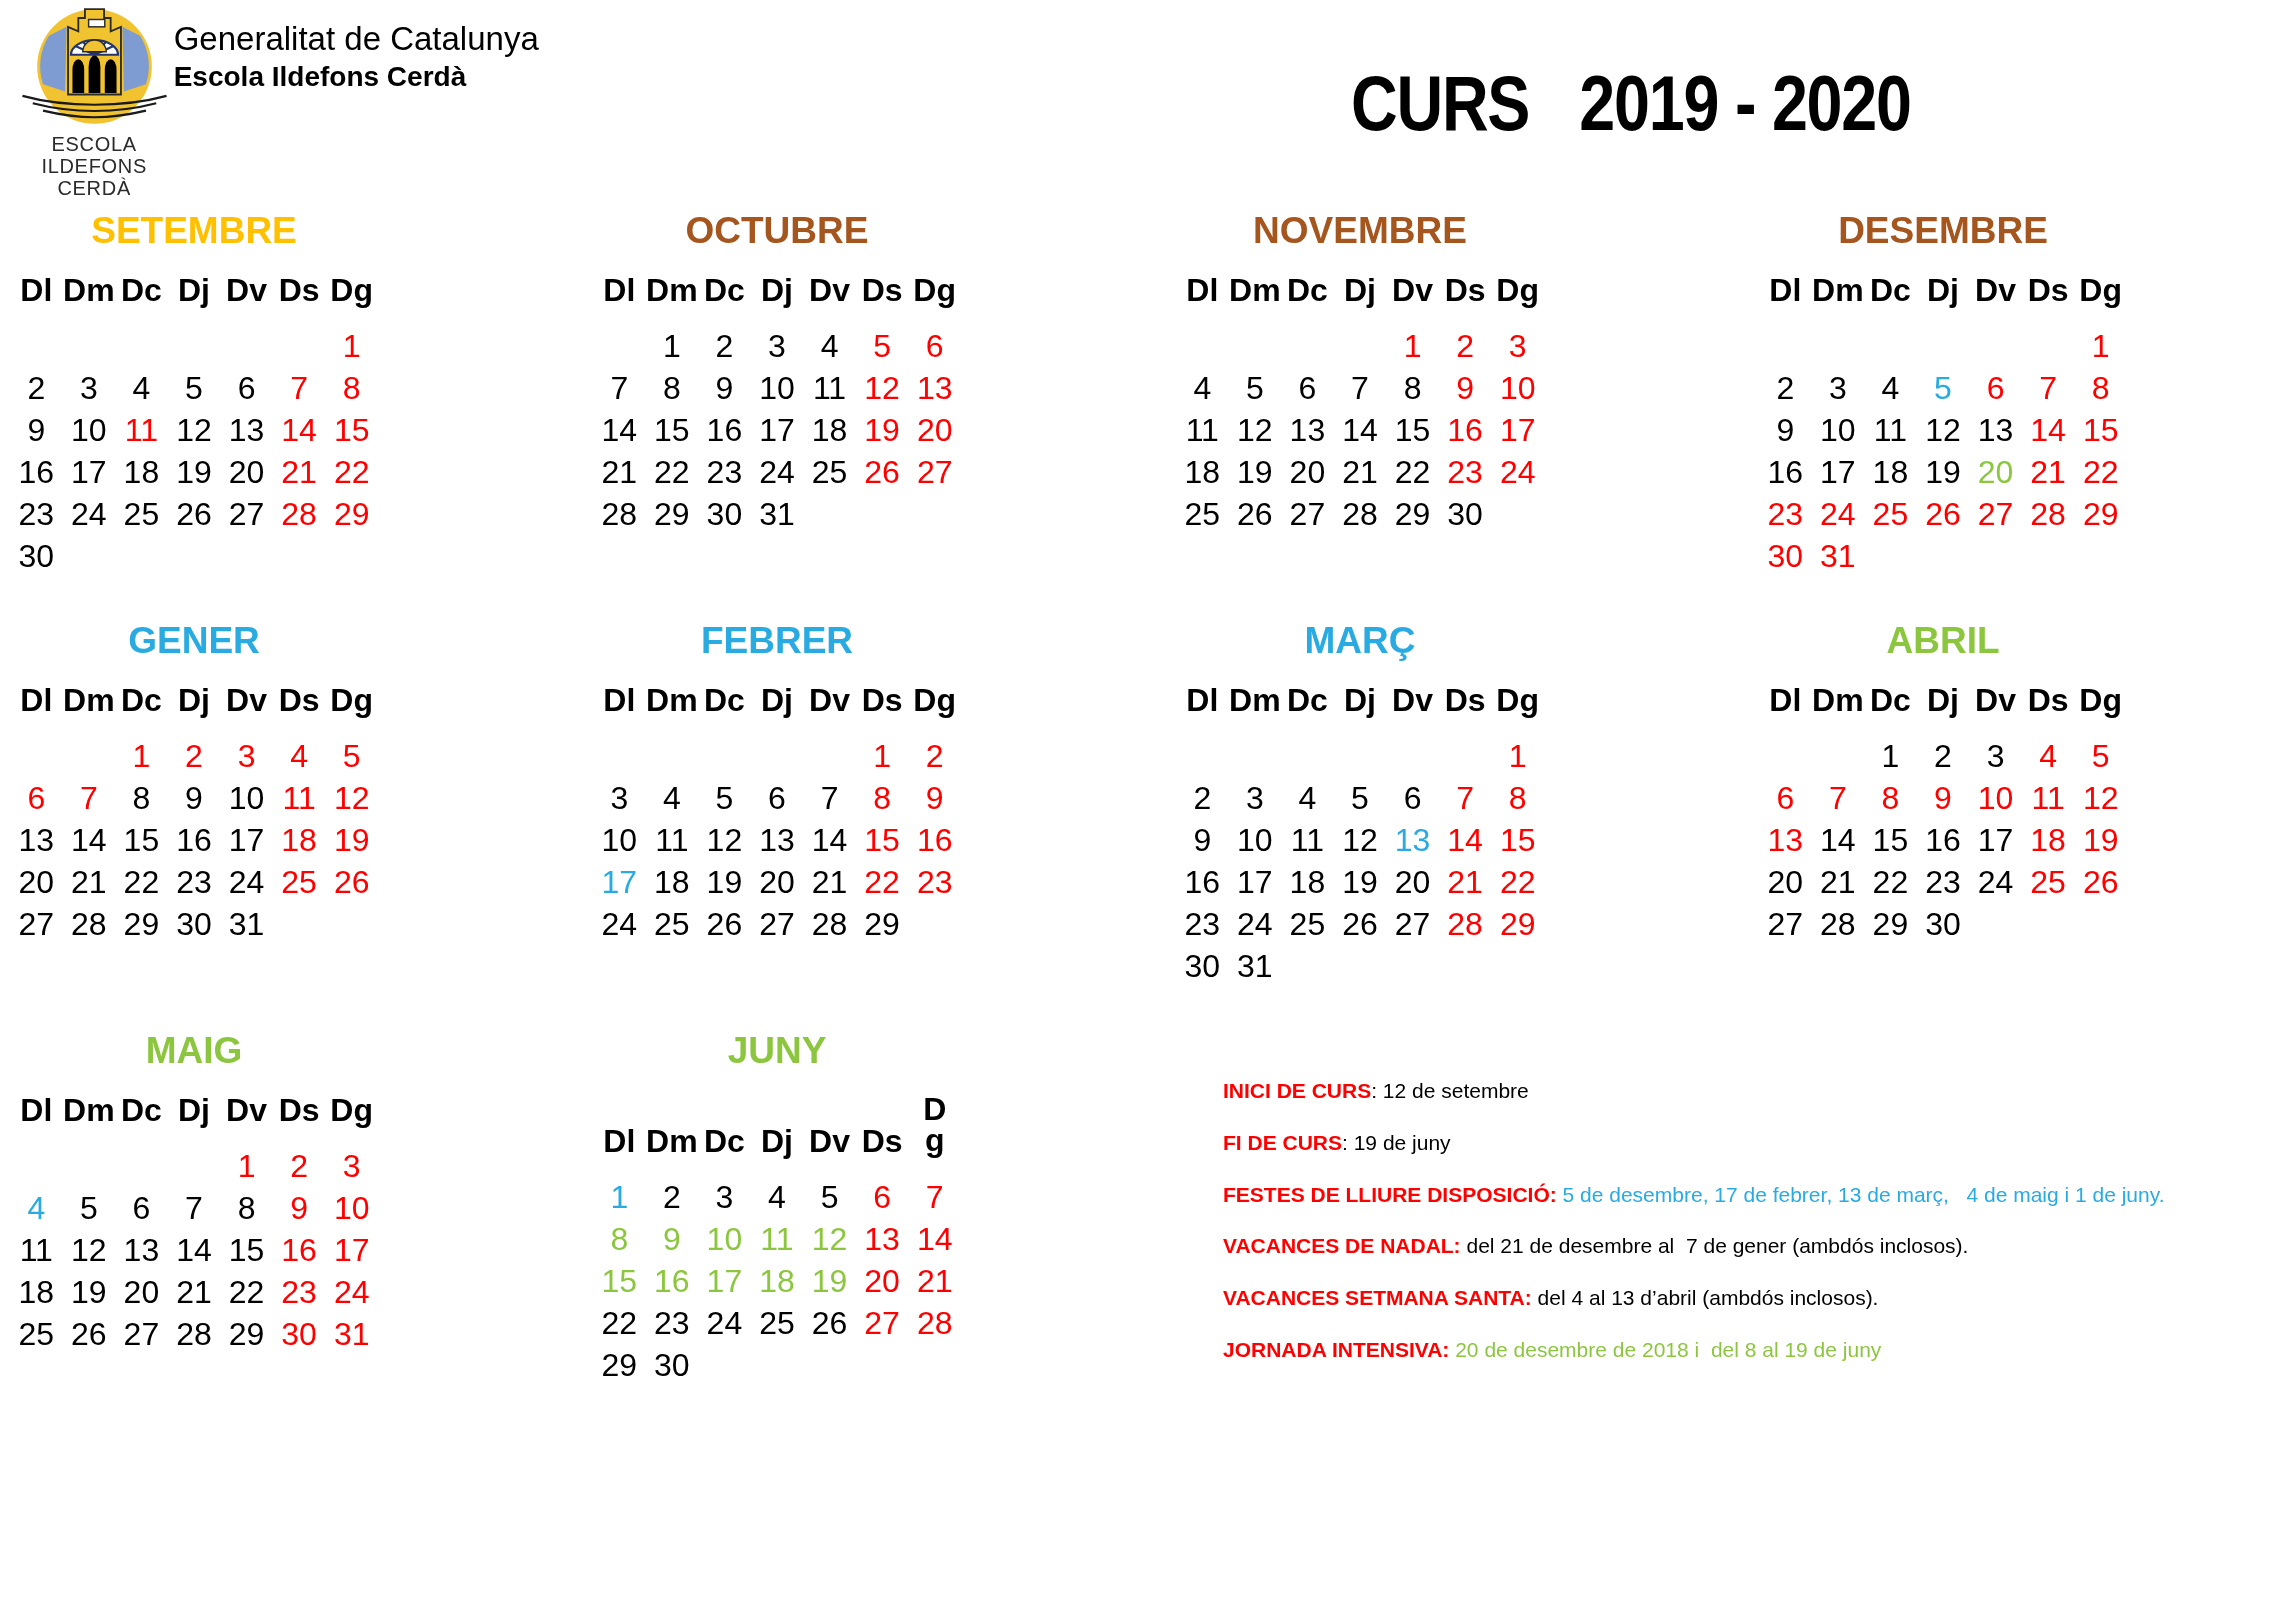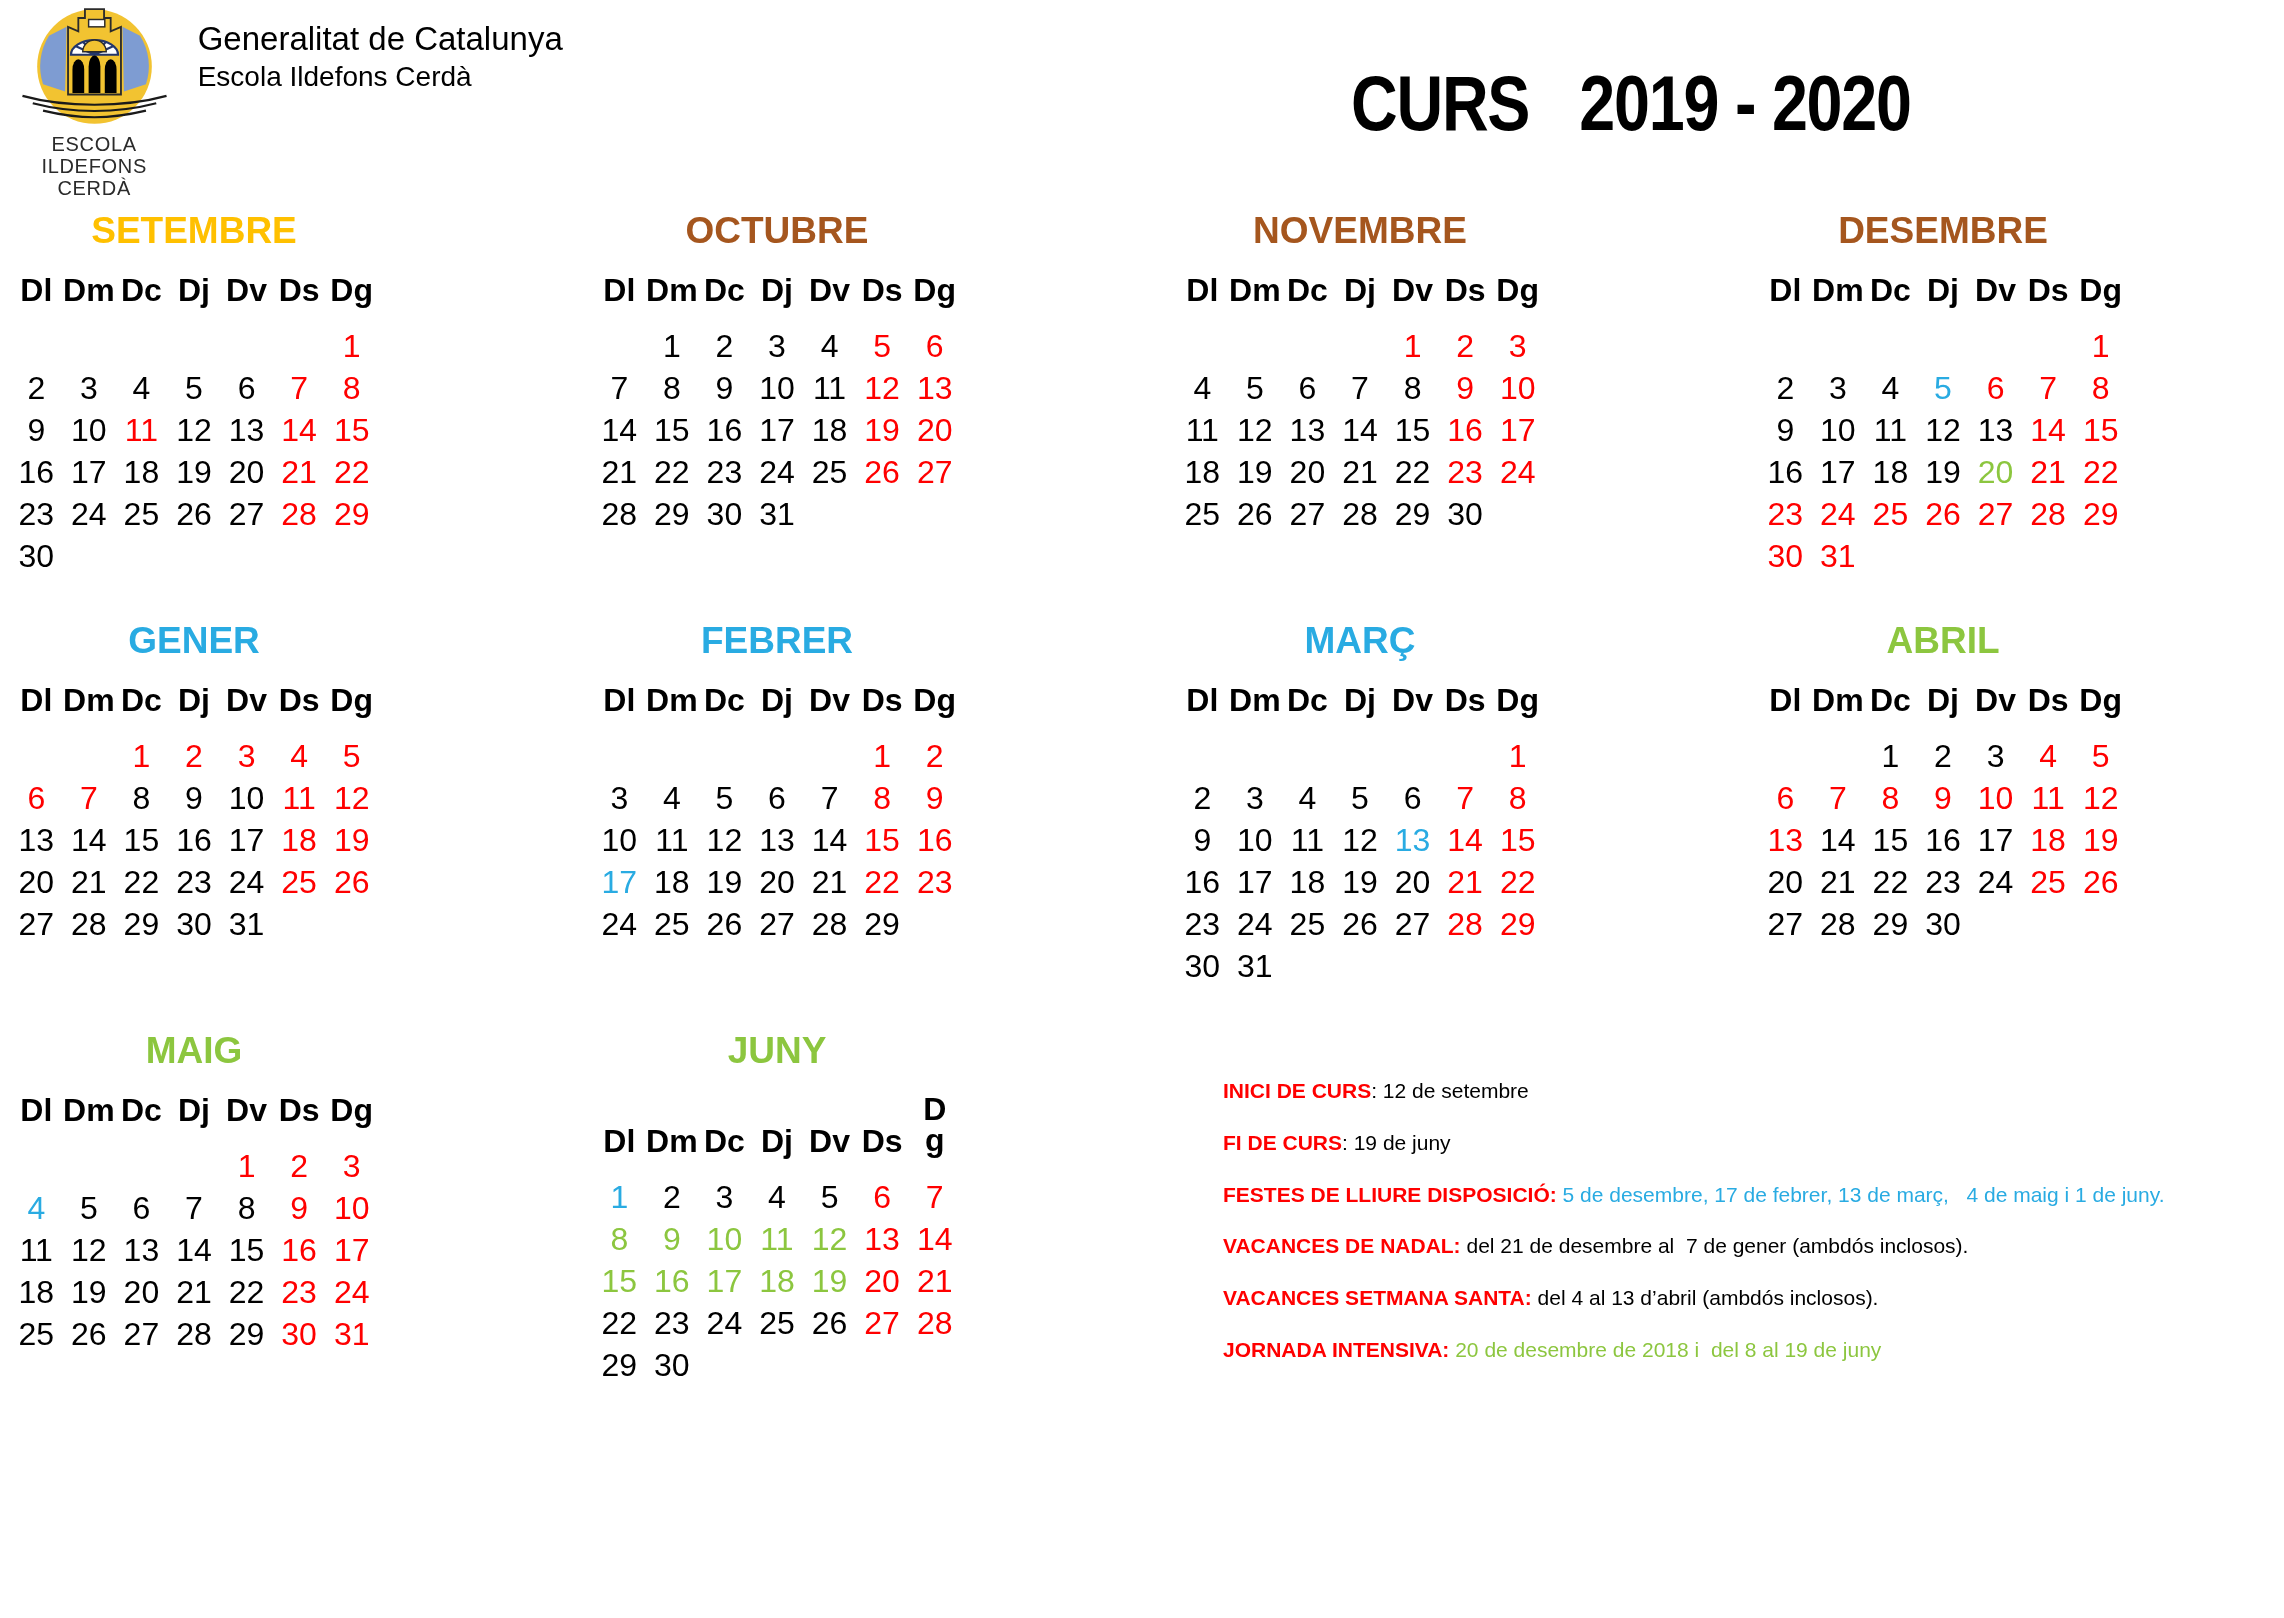--- a/index.html
+++ b/index.html
@@ -7,23 +7,23 @@
     width:2284px;height:1619px;position:relative;overflow:hidden;
     font-family:"Liberation Sans", sans-serif;color:#000;
   }
 
   
   .brand{position:absolute;left:17.7px;top:5.9px;display:flex;}
   .logo-wrap{width:153px;text-align:center;}
   .logo-caption{line-height:1.08;color:#2b2b2b;margin-top:1.5px;}
   .logo-caption .cap-s{font-size:20px;letter-spacing:0.7px;display:block;}
   .logo-caption .cap-m{font-size:20px;letter-spacing:0.7px;display:block;}
-  .org{margin-left:27px;padding-top:11.8px;}
+  .org{margin-left:3px;padding-top:11.8px;}
   .org-line{font-size:33px;line-height:1.26;}
-  .org-school{font-size:28px;font-weight:normal;line-height:1.3;}
+  .org-school{font-size:28px;font-weight:bold;line-height:1.3;}
   .curs-title{
     position:absolute;left:1351px;top:7.4px;
     font-size:77px;font-weight:bold;letter-spacing:-1.5px;
     white-space:pre;transform:scaleX(0.84);transform-origin:left top;
   }
 
   
   .months{
     position:absolute;left:10px;top:210px;
     display:grid;grid-template-columns:repeat(4,368px);

